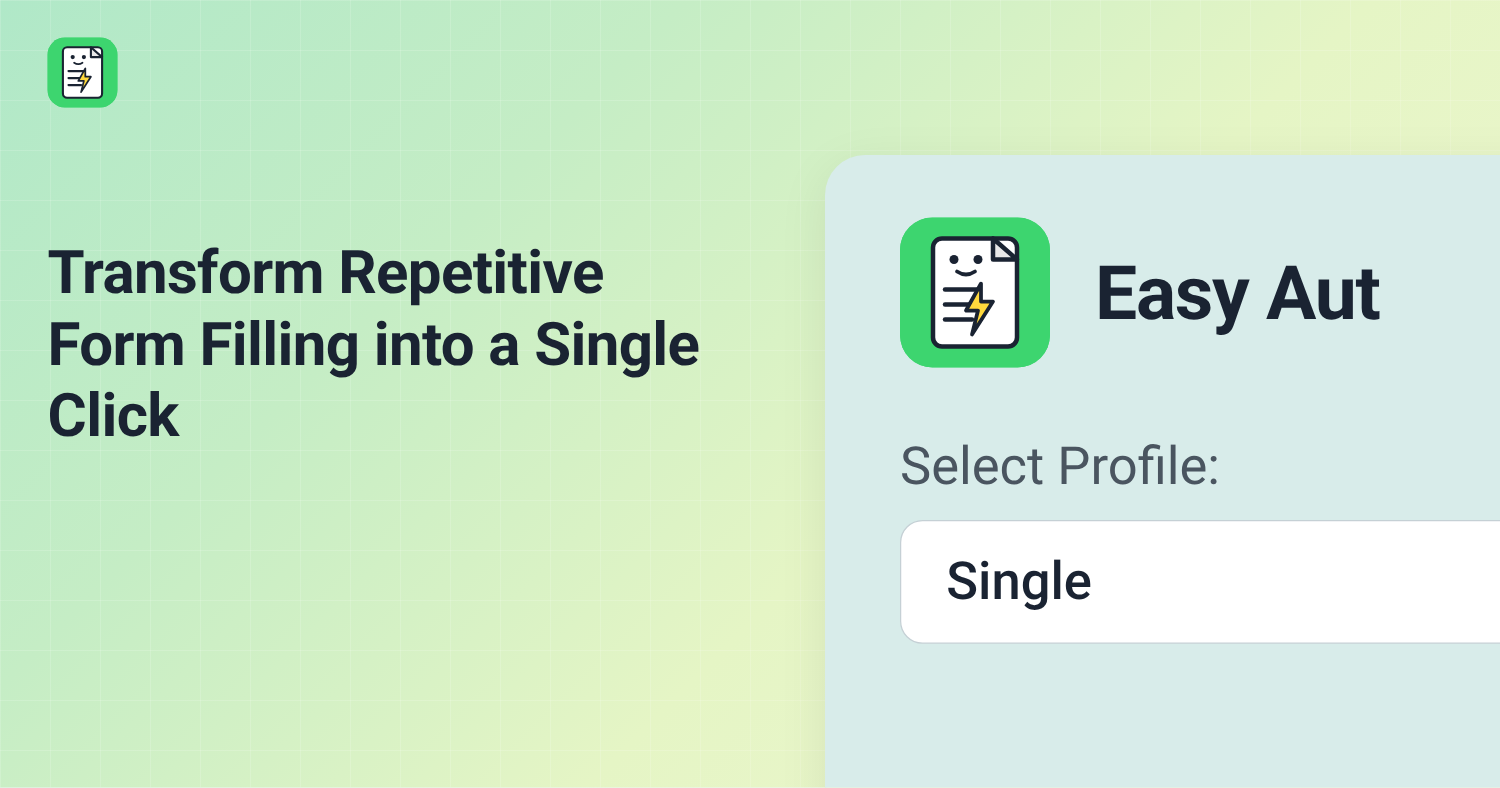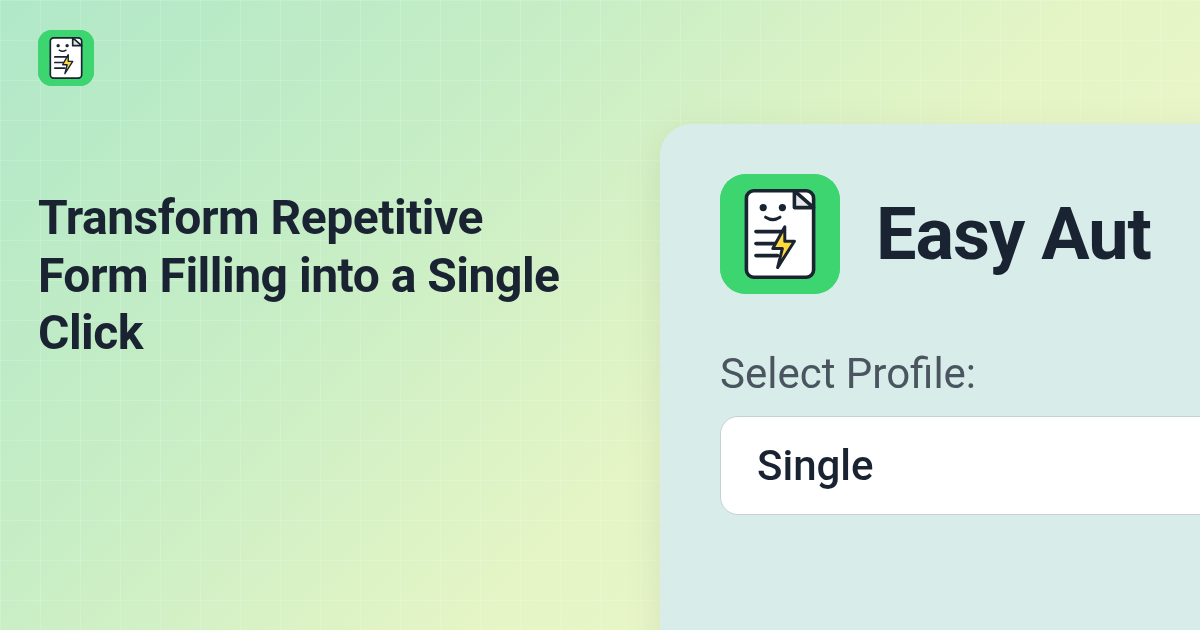--- a/index.html
+++ b/index.html
@@ -59,21 +59,21 @@
       align-items: center;
       gap: 36px;
       margin-bottom: 55px;
     }
     .logo-big {
       width: 120px;
       height: 120px;
       flex-shrink: 0;
     }
     .panel-title {
-      font-size: 72px;
+      font-size: 60px;
       font-weight: 700;
       color: #1a2332;
       white-space: nowrap;
       letter-spacing: -1px;
     }
     .field-label {
       font-size: 42px;
       font-weight: 400;
       color: #4a5560;
       margin-bottom: 18px;

